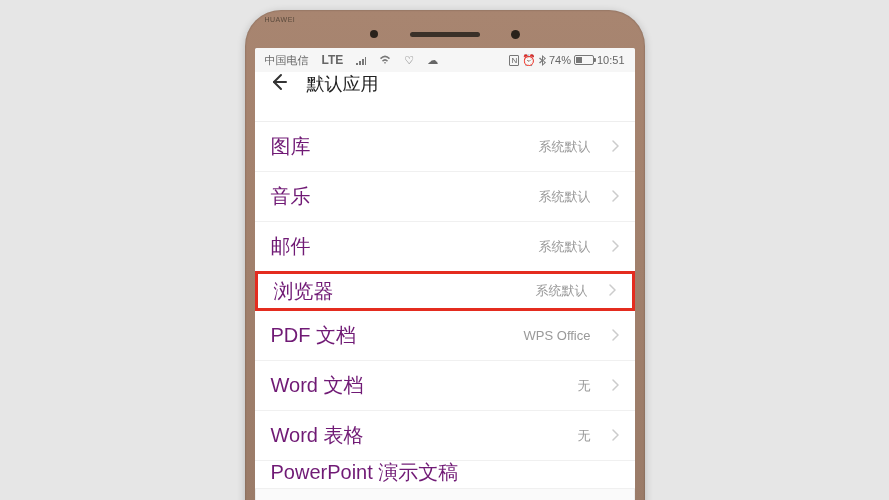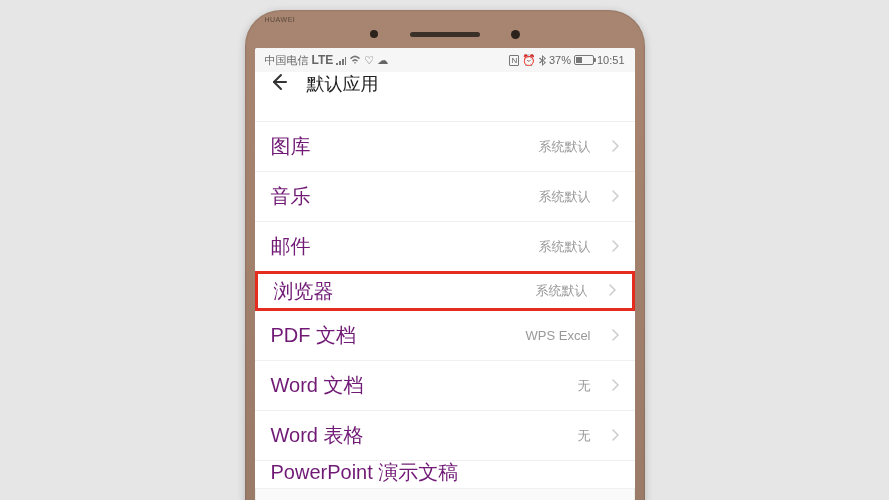--- a/index.html
+++ b/index.html
@@ -71,21 +71,21 @@
     .status-bar {
       height: 24px;
       background: #f6f6f6;
       display: flex;
       justify-content: space-between;
       align-items: center;
       padding: 0 10px;
       font-size: 11px;
       color: #666;
     }
-    .status-left { display: flex; align-items: center; gap: 3px; }
+    .status-left { display: flex; align-items: center; gap: 13px; }
     .status-right { display: flex; align-items: center; gap: 3px; }
     .status-icon { display: inline-flex; align-items: center; }
     .header {
       height: 50px;
       background: #fff;
       display: flex;
       align-items: flex-start;
       padding: 0 14px;
       gap: 18px;
       border-bottom: 1px solid #eee;
@@ -192,21 +192,21 @@
         <span class="status-icon">☁</span>
       </div>
       <div class="status-right">
         <span class="status-icon" style="border:1px solid #777;font-size:8px;padding:0 1px;border-radius:1px;">N</span>
         <span class="status-icon">⏰</span>
         <span class="status-icon">
           <svg width="7" height="11" viewBox="0 0 7 11">
               <path d="M3 0v4.5L1 2.5 0 3.5 2.5 5.5 0 7.5 1 8.5 3 6.5V11l4-3.5L4.5 5.5 7 3.5zM4 2l1.5 1.5L4 5zM4 6l1.5 1.5L4 9z" fill="#777"></path>
             </svg>
         </span>
-        <span>37%</span>
+        <span>74%</span>
         <span class="battery-icon">
             <span class="battery-fill"></span>
           </span>
         <span>10:51</span>
       </div>
     </div>
 
     <div class="header">
       <span class="back-arrow">
         <svg width="20" height="20" viewBox="0 0 20 20">
@@ -250,21 +250,21 @@
           <span class="item-value-wrap">
             <span class="item-value">系统默认</span>
             <span class="chevron"><svg width="8" height="12" viewBox="0 0 8 12">
                 <path d="M2 1 L7 6 L2 11" stroke="#ccc" stroke-width="1.5" fill="none" stroke-linecap="round"></path>
               </svg></span>
           </span>
         </div>
         <div class="list-item">
           <span class="item-label">PDF 文档</span>
           <span class="item-value-wrap">
-            <span class="item-value">WPS Excel</span>
+            <span class="item-value">WPS Office</span>
             <span class="chevron"><svg width="8" height="12" viewBox="0 0 8 12">
                 <path d="M2 1 L7 6 L2 11" stroke="#ccc" stroke-width="1.5" fill="none" stroke-linecap="round"></path>
               </svg></span>
           </span>
         </div>
         <div class="list-item">
           <span class="item-label">Word 文档</span>
           <span class="item-value-wrap">
             <span class="item-value">无</span>
             <span class="chevron"><svg width="8" height="12" viewBox="0 0 8 12">

